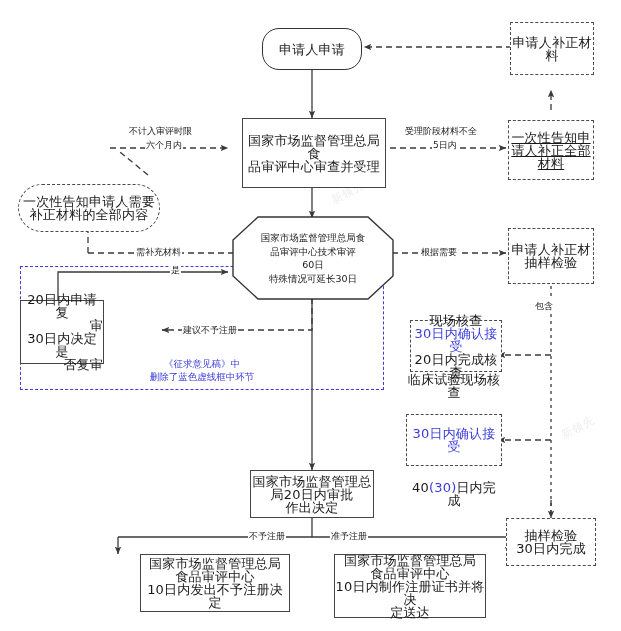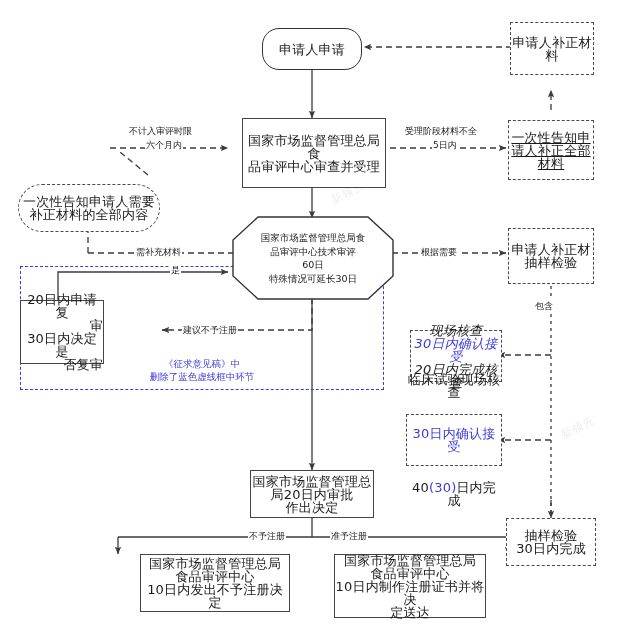--- a/index.html
+++ b/index.html
@@ -144,21 +144,21 @@
     <span>抽样检验</span>
   </div>
 
   <div class="node solid" style="left:20px;top:300px;width:84px;height:64px;align-items:flex-end;">
     <span>20日内申请复</span>
     <span>审</span>
     <span>30日内决定是</span>
     <span>否复审</span>
   </div>
 
-  <div class="node dashed" style="left:410px;top:330px;width:92px;height:52px;font-style:italic;">
+  <div class="node dashed" style="left:410px;top:320px;width:92px;height:52px;">
     <span>现场核查</span>
     <span class="blue">30日内确认接受</span>
     <span>20日内完成核查</span>
   </div>
 
   <div class="node dashed" style="left:406px;top:414px;width:96px;height:52px;gap:28px;">
     <span>临床试验现场核查</span>
     <span class="blue">30日内确认接受</span>
     <span>40<span class="blue">(30)</span>日内完成</span>
   </div>

